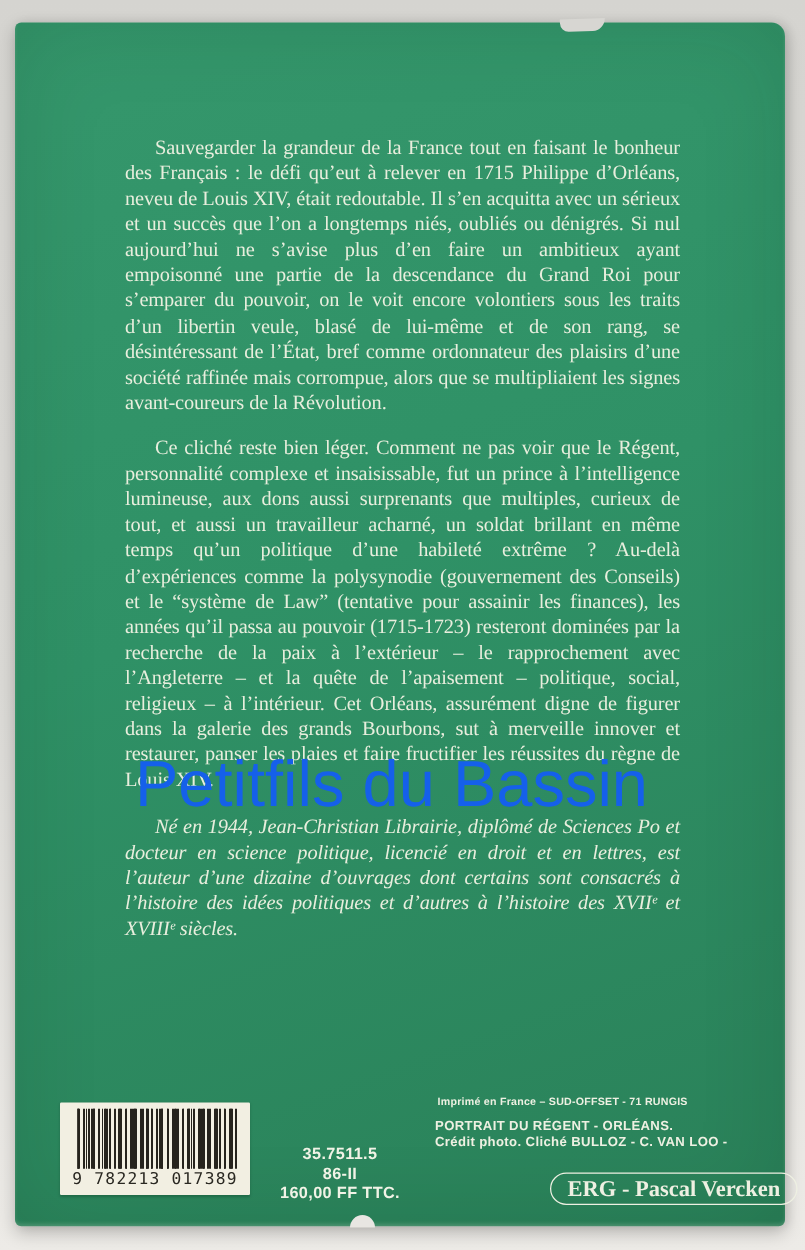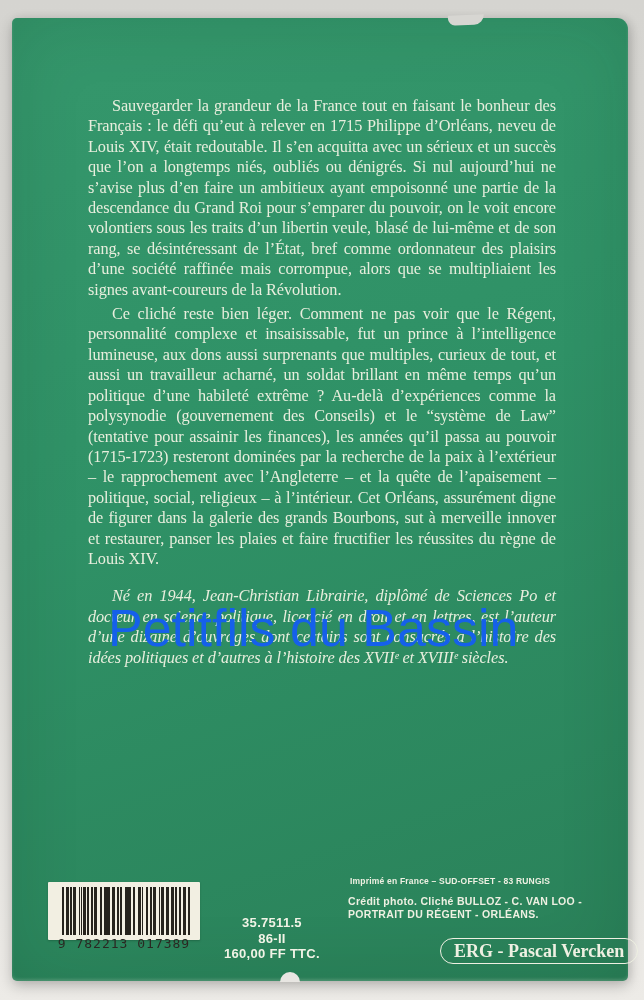--- a/index.html
+++ b/index.html
@@ -23,30 +23,30 @@
     position:absolute;left:268px;top:954px;width:20px;height:10px;
     background:#e8e6e2;border-radius:10px 10px 0 0;
   }
   .blurb{
     position:absolute;left:72px;top:74px;width:476px;
     color:#e8eedd;
     font-family:"Liberation Serif","DejaVu Serif",serif;
     font-size:16.3px;line-height:20.4px;
     text-align:justify;letter-spacing:-0.1px;
   }
-  .blurb p{margin:4px;text-indent:24px;}
+  .blurb p{margin:16px;text-indent:24px;}
   .blurb p.bio{margin-top:17px;font-style:italic;}
   .watermark{
     position:absolute;left:96px;top:584px;width:520px;
     font-family:"Liberation Sans","DejaVu Sans",sans-serif;
     font-size:52px;line-height:1;color:#1560ea;white-space:nowrap;
     z-index:5;
   }
   .barcode-label{
-    position:absolute;left:36px;top:864px;width:152px;height:58px;
+    position:absolute;left:36px;top:864px;width:152px;height:74px;
     background:#f2efe2;border-radius:1px;box-shadow:0 1px 2px rgba(0,30,15,0.25);
     z-index:4;
   }
   .barcode-bars{
     margin:5px 10px 0 14px;height:48px;
     background:
       repeating-linear-gradient(90deg,#26231d 0 1.6px,transparent 1.6px 4.2px),
       repeating-linear-gradient(90deg,#26231d 0 1px,transparent 1px 6.5px),
       repeating-linear-gradient(90deg,#26231d 0 2.4px,transparent 2.4px 11px);
   }
@@ -93,22 +93,22 @@
     <div class="barcode-bars"></div>
     <div class="barcode-number">9 782213 017389</div>
   </div>
 
   <div class="print-refs">
     <div>35.7511.5</div>
     <div>86-II</div>
     <div>160,00 FF TTC.</div>
   </div>
 
-  <div class="imprint-line">Imprimé en France – SUD-OFFSET - 83 RUNGIS</div>
+  <div class="imprint-line">Imprimé en France – SUD-OFFSET - 71 RUNGIS</div>
 
   <div class="credit-lines">
+    <div>PORTRAIT DU RÉGENT - ORLÉANS.</div>
     <div>Crédit photo. Cliché BULLOZ - C. VAN LOO -</div>
-    <div>PORTRAIT DU RÉGENT - ORLÉANS.</div>
   </div>
 
   <div class="publisher-badge">ERG - Pascal Vercken</div>
 
 </div>
 
 </body></html>

